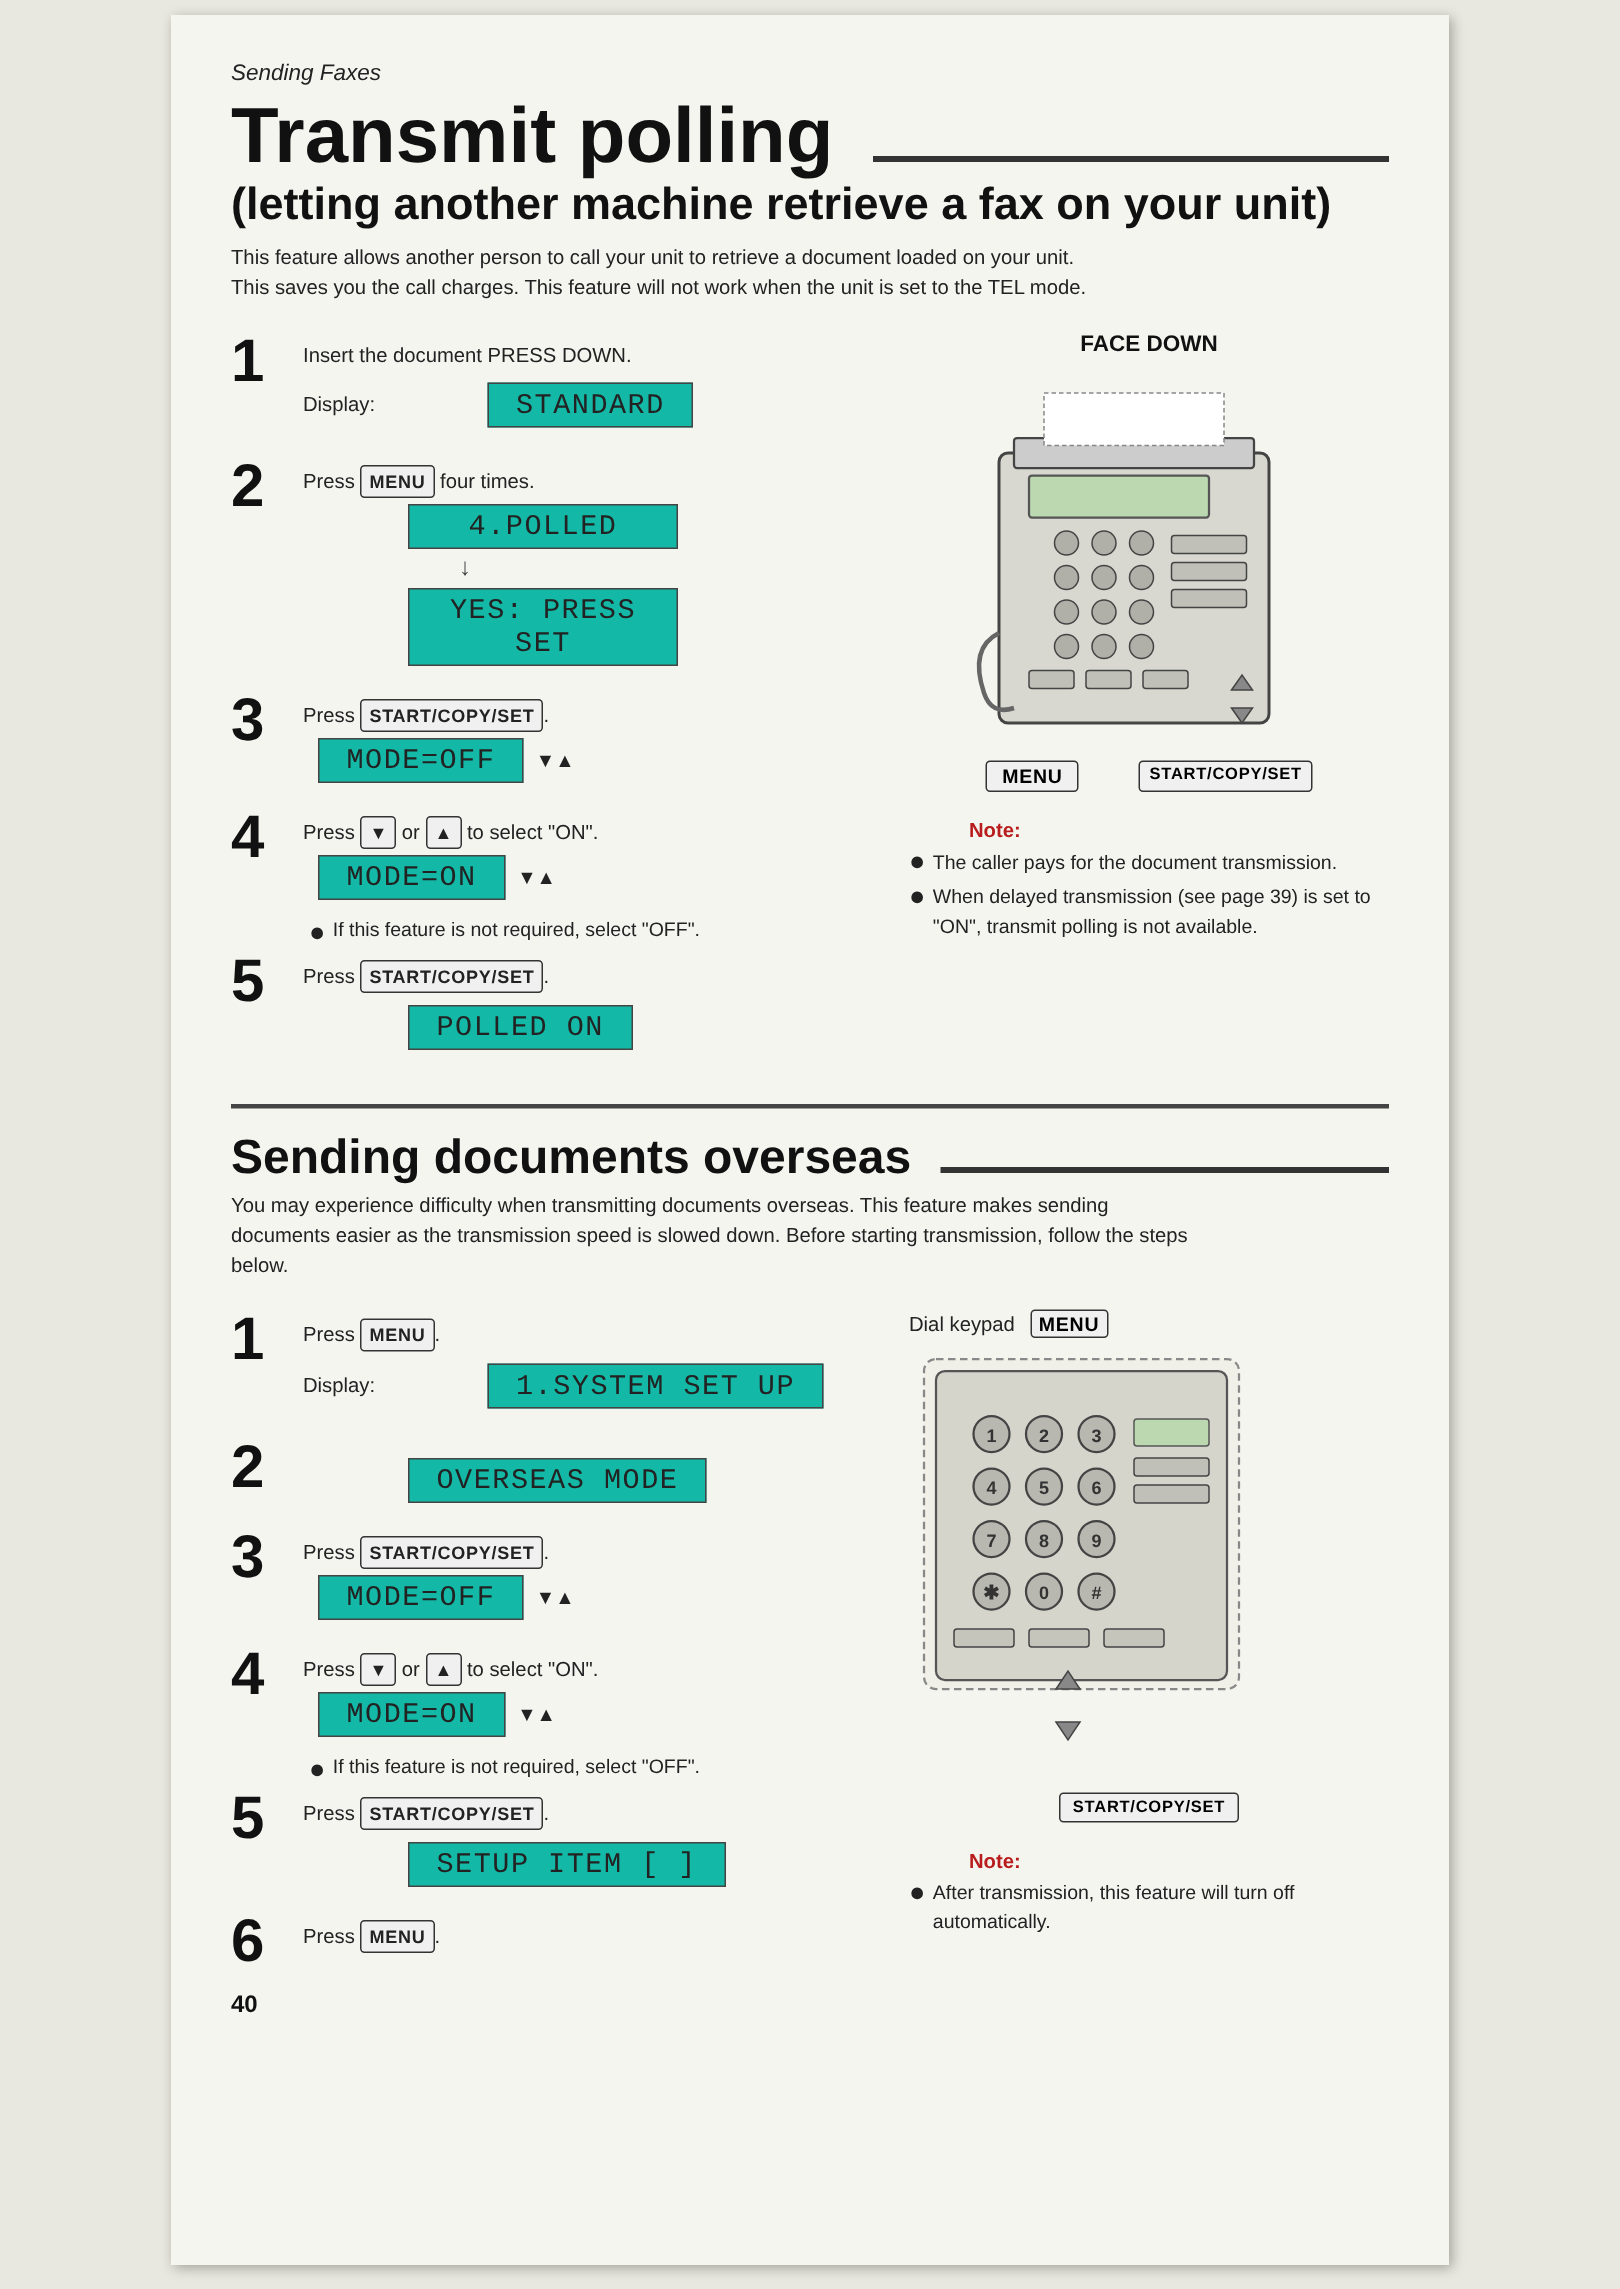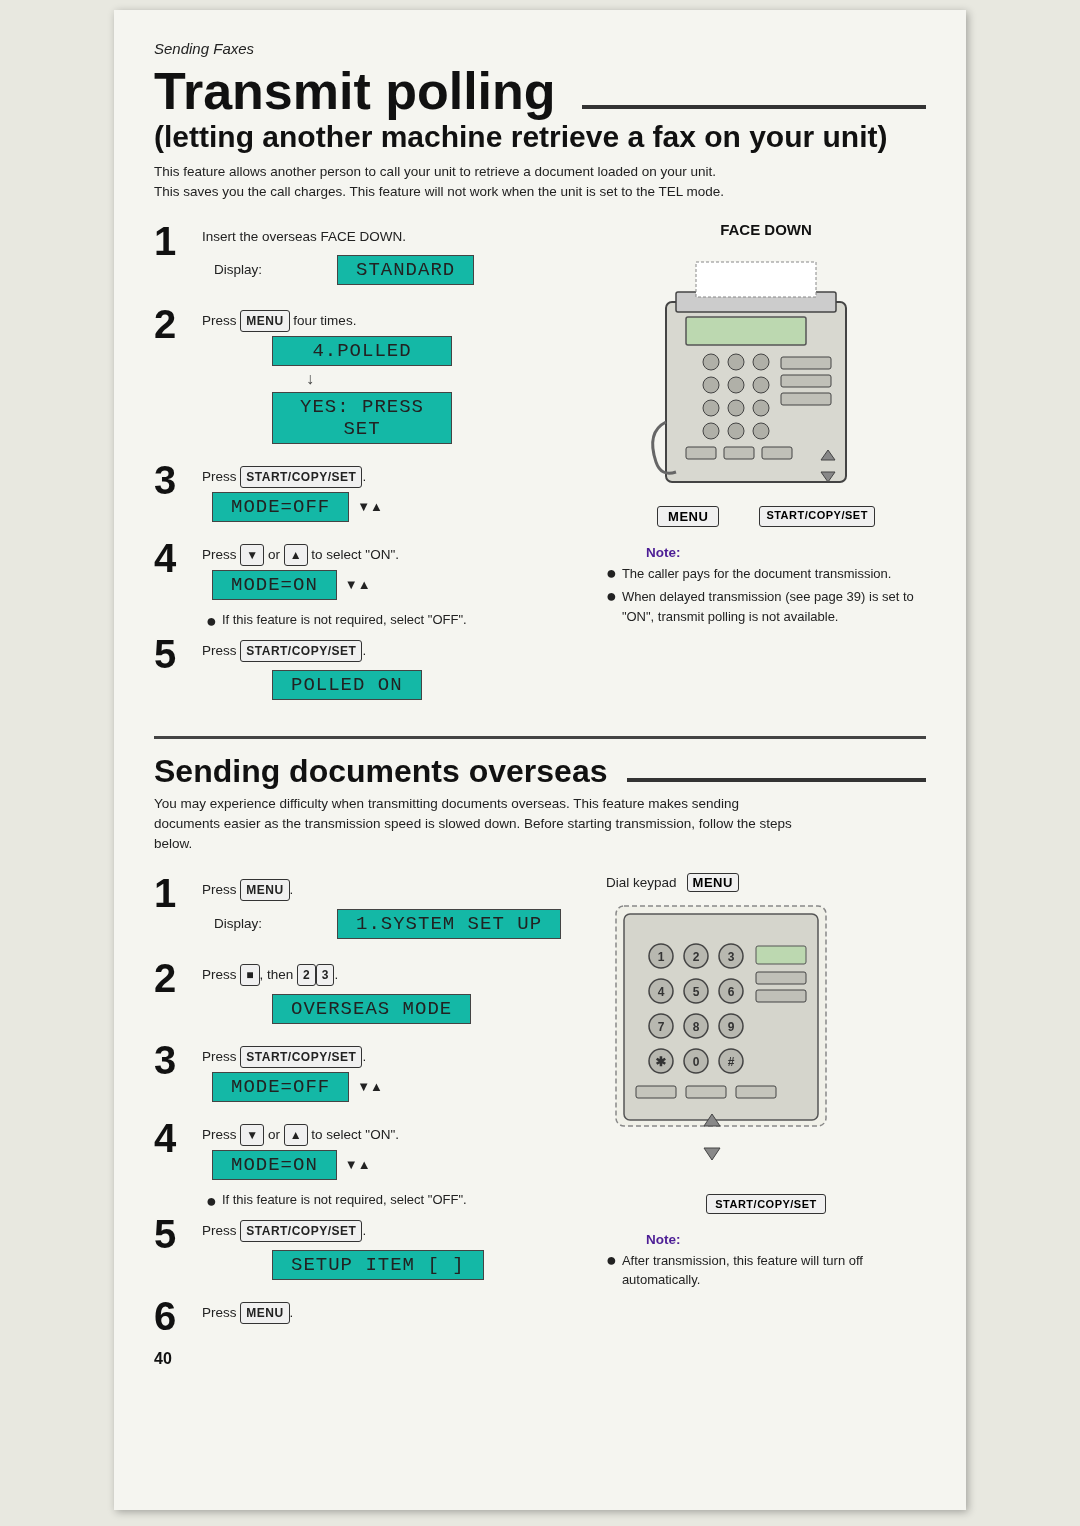--- a/index.html
+++ b/index.html
@@ -97,21 +97,21 @@
       padding: 3px 18px;
       font-family: 'Courier New', monospace;
       font-size: 19px;
       background: #14b8a6;
       margin: 4px 0 4px 60px;
       letter-spacing: 1px;
     }
     .display-row {
       display: flex;
       align-items: center;
-      margin: 3px 12px;
+      margin: 3px 0;
     }
     .display-label {
       font-size: 13.5px;
       color: #222;
       margin-right: 8px;
       min-width: 55px;
     }
     .key-btn {
       border: 1.5px solid #333;
       border-radius: 3px;
@@ -156,21 +156,21 @@
     .bullet-sym {
       font-size: 18px;
       line-height: 1;
     }
     .note-block {
       margin-top: 14px;
     }
     .note-title {
       font-size: 13.5px;
       font-weight: 700;
-      color: #4c1d95;
+      color: #b91c1c;
       margin-bottom: 4px;
       padding-left: 40px;
     }
     .note-item {
       font-size: 13px;
       color: #222;
       display: flex;
       gap: 5px;
       margin-bottom: 4px;
       line-height: 1.5;
@@ -217,21 +217,21 @@
   <div class="section-subtitle">(letting another machine retrieve a fax on your unit)</div>
 
   <p class="intro-text">This feature allows another person to call your unit to retrieve a document loaded on your unit. This saves you the call charges. This feature will not work when the unit is set to the TEL mode.</p>
 
   <div class="two-col">
     <div class="steps-col">
 
       <div class="step-row">
         <div class="step-num">1</div>
         <div class="step-content">
-          <p>Insert the overseas FACE DOWN.</p>
+          <p>Insert the document PRESS DOWN.</p>
           <div class="display-row" style="margin-top:4px;">
             <span class="display-label">Display:</span>
             <span class="display-box">STANDARD</span>
           </div>
         </div>
       </div>
 
       <div class="step-row">
         <div class="step-num">2</div>
         <div class="step-content">
@@ -368,21 +368,20 @@
           <div class="display-row" style="margin-top:4px;">
             <span class="display-label">Display:</span>
             <span class="display-box">1.SYSTEM SET UP</span>
           </div>
         </div>
       </div>
 
       <div class="step-row">
         <div class="step-num">2</div>
         <div class="step-content">
-          <p>Press <span class="key-box">■</span>, then <span class="key-box">2</span><span class="key-box">3</span>.</p>
           <div style="margin-left:10px;margin-top:4px;">
             <span class="display-box">OVERSEAS MODE</span>
           </div>
         </div>
       </div>
 
       <div class="step-row">
         <div class="step-num">3</div>
         <div class="step-content">
           <p>Press <span class="key-btn">START/COPY/SET</span>.</p>

